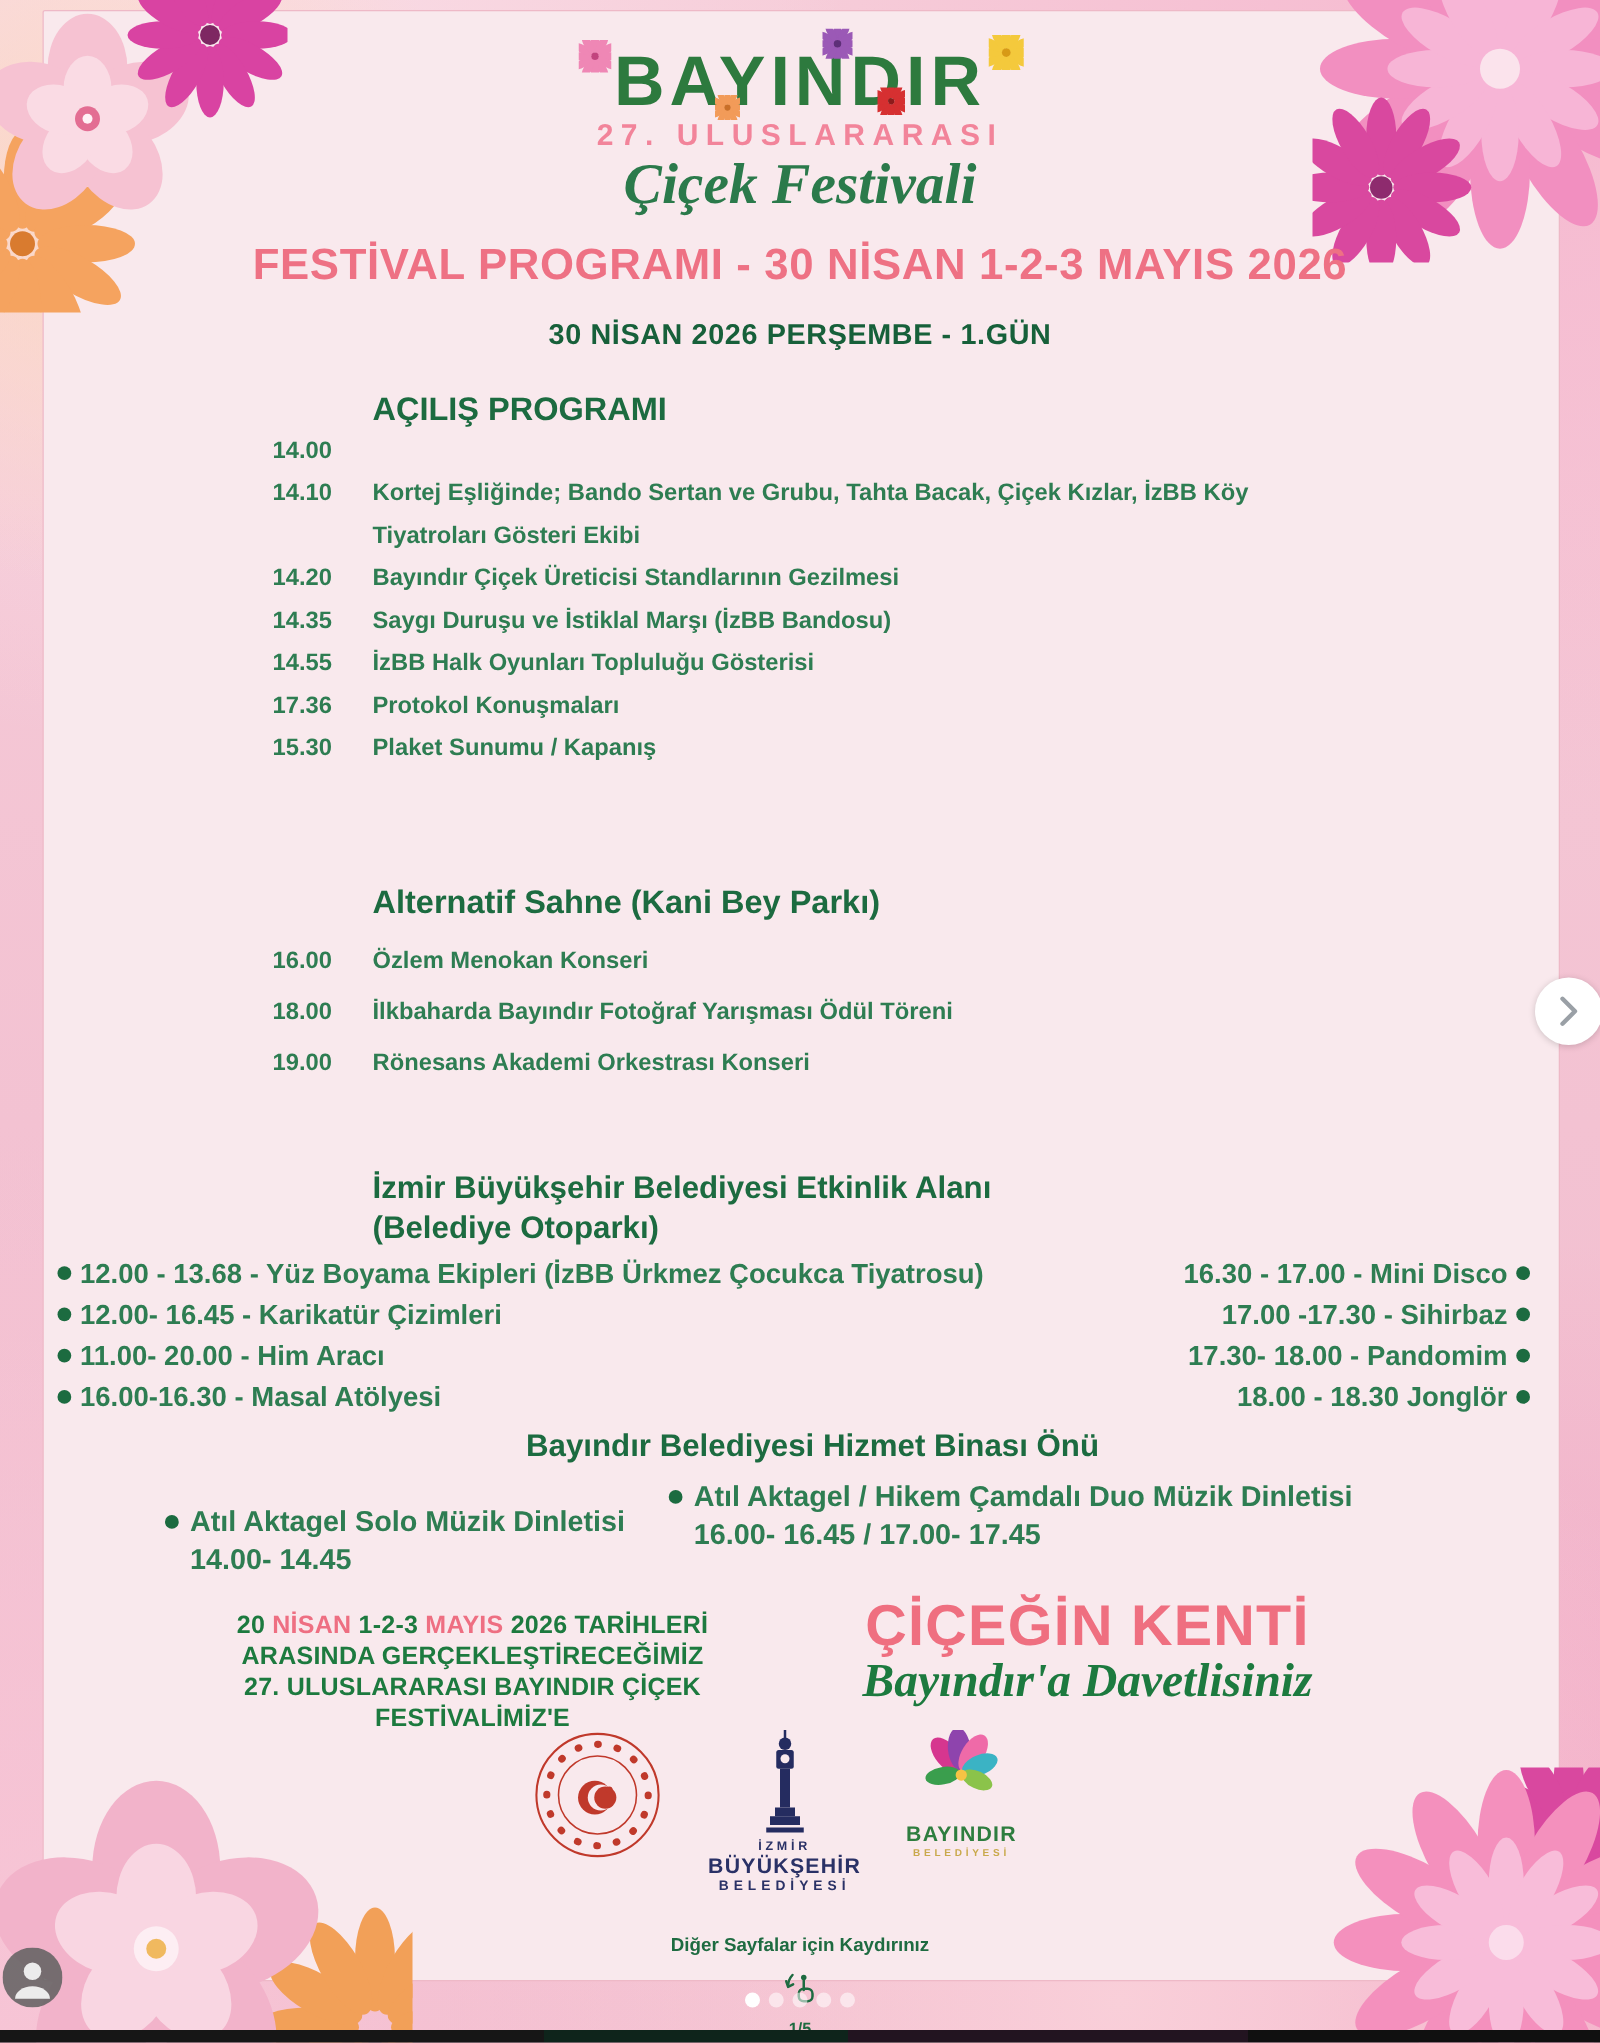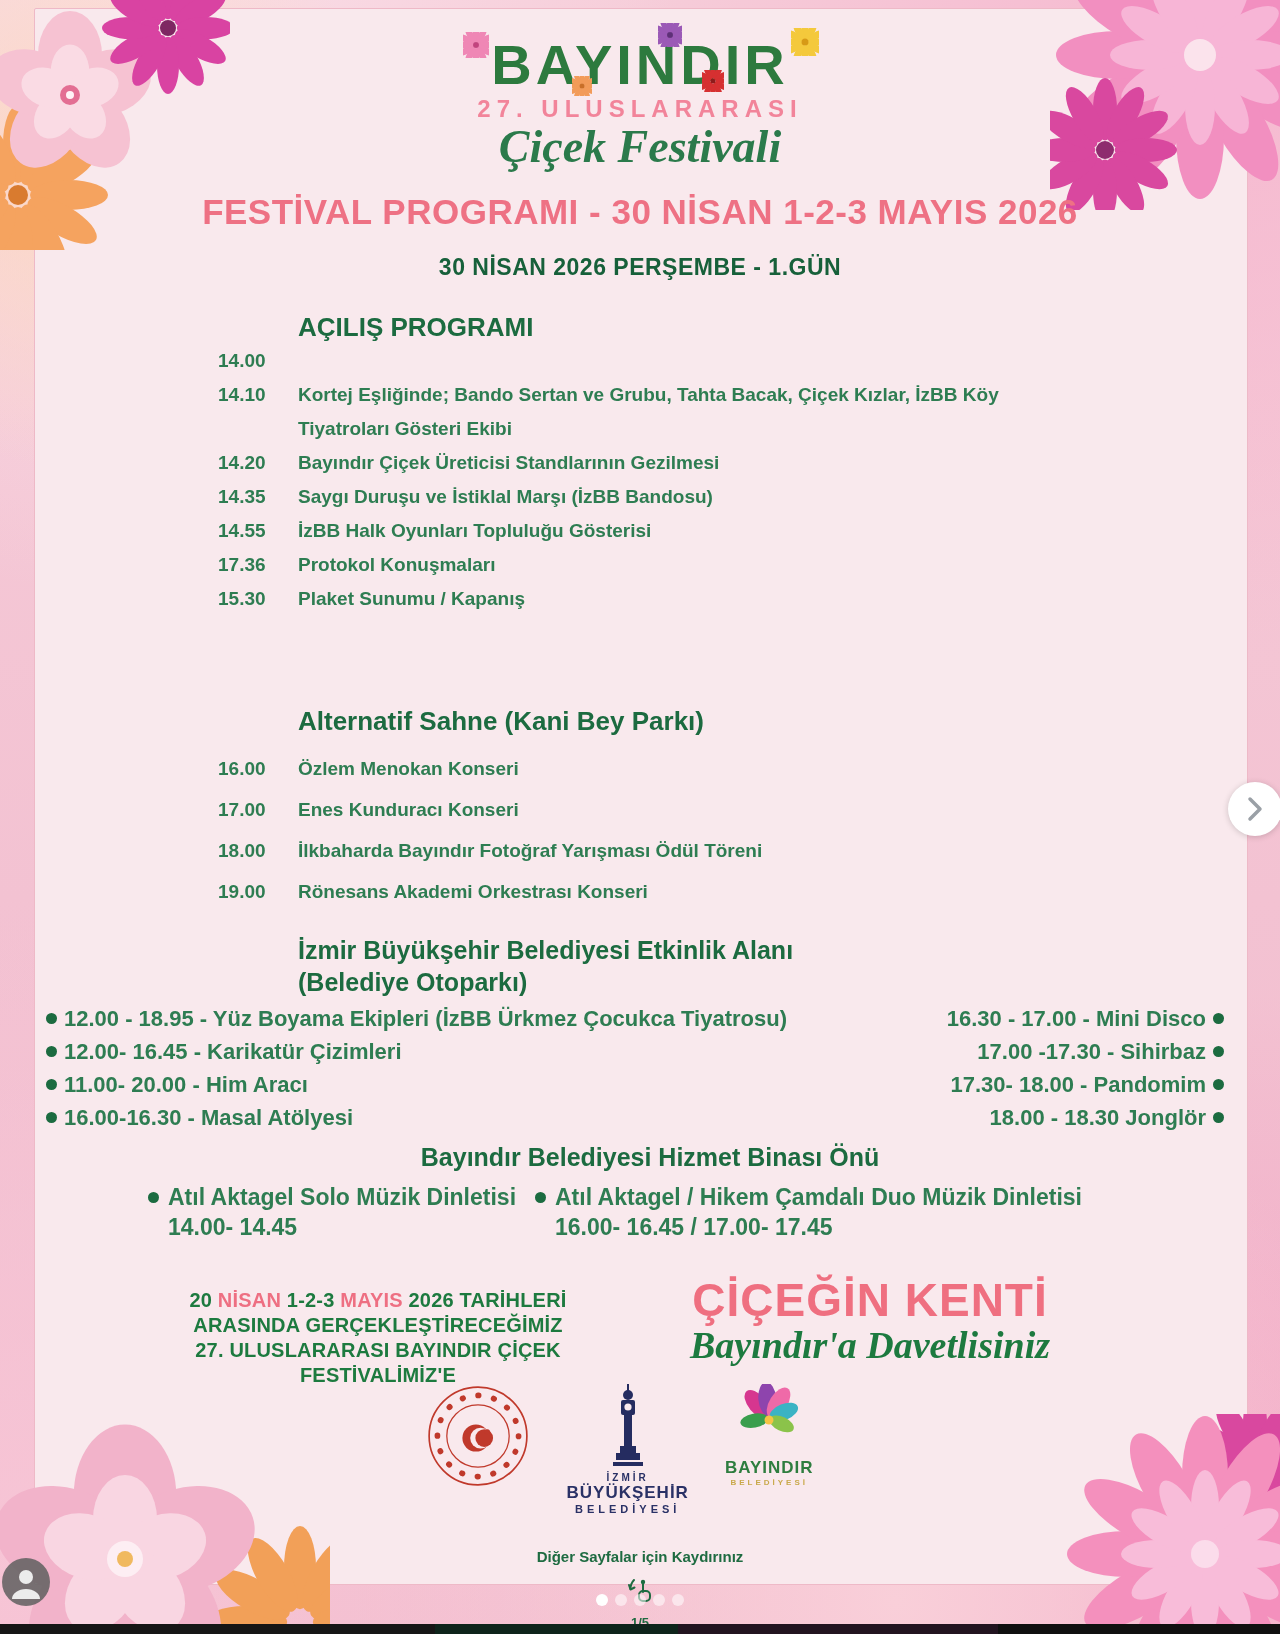--- a/index.html
+++ b/index.html
@@ -50,21 +50,21 @@
   .bullet-list.right{right:56px;text-align:right;}
   .bullet-row{display:flex;align-items:center;height:33px;gap:7px;}
   .bullet-list.right .bullet-row{justify-content:flex-end;}
   .dot{width:11px;height:11px;border-radius:50%;background:#1c6b40;flex:none;}
 
   .hizmet-heading{position:absolute;top:1143px;left:10px;width:100%;text-align:center;
     font-size:25px;font-weight:bold;color:#1c6b40;}
   .hizmet-item{position:absolute;top:1182px;font-size:23px;font-weight:bold;color:#2e7d52;}
   .hizmet-item .line1{display:flex;align-items:center;gap:9px;line-height:30px;}
   .hizmet-item .line2{padding-left:20px;line-height:30px;}
-  .hizmet-item.one{left:148px;}
+  .hizmet-item.one{left:132px;margin-top:20px;}
   .hizmet-item.two{left:535px;}
 
   .invite{position:absolute;left:118px;top:1288px;width:520px;text-align:center;
     font-size:20px;font-weight:bold;color:#1d7a3f;line-height:25px;letter-spacing:.2px;}
   .invite .accent{color:#ee6f82;}
   .cta{position:absolute;left:640px;top:1276px;width:460px;text-align:center;}
   .cta-line1{font-size:46px;font-weight:bold;color:#ef6f80;letter-spacing:1px;line-height:48px;}
   .cta-line2{font-family:"Liberation Serif",serif;font-style:italic;font-weight:bold;
     font-size:38px;color:#1d7a3f;line-height:42px;margin-top:0px;}
 
@@ -262,43 +262,39 @@
     </div>
 
     <div class="alt-block">
       <div class="prog-heading">Alternatif Sahne (Kani Bey Parkı)</div>
       <div class="alt-items">
         <div class="prog-row">
           <span class="prog-time">16.00</span>
           <span class="prog-text">Özlem Menokan Konseri</span>
           </div>
         <div class="prog-row">
-          <span class="prog-time">17.00</span>
-          <span class="prog-text">Enes Kunduracı Konseri</span>
-          </div>
-        <div class="prog-row">
           <span class="prog-time">18.00</span>
           <span class="prog-text">İlkbaharda Bayındır Fotoğraf Yarışması Ödül Töreni</span>
           </div>
         <div class="prog-row">
           <span class="prog-time">19.00</span>
           <span class="prog-text">Rönesans Akademi Orkestrası Konseri</span>
           </div>
       </div>
     </div>
 
     <div class="izbb-heading">
       <div>İzmir Büyükşehir Belediyesi Etkinlik Alanı</div>
       <div>(Belediye Otoparkı)</div>
     </div>
 
     <div class="bullet-list left">
       <div class="bullet-row">
           <span class="dot"></span>
-          <span>12.00 - 18.95 - Yüz Boyama Ekipleri (İzBB Ürkmez Çocukca Tiyatrosu)</span>
+          <span>12.00 - 13.68 - Yüz Boyama Ekipleri (İzBB Ürkmez Çocukca Tiyatrosu)</span>
         </div>
       <div class="bullet-row">
           <span class="dot"></span>
           <span>12.00- 16.45 - Karikatür Çizimleri</span>
         </div>
       <div class="bullet-row">
           <span class="dot"></span>
           <span>11.00- 20.00 - Him Aracı</span>
         </div>
       <div class="bullet-row">

